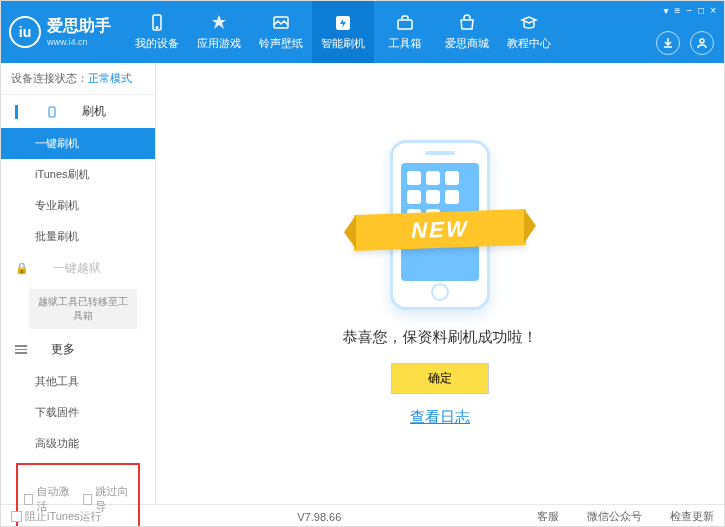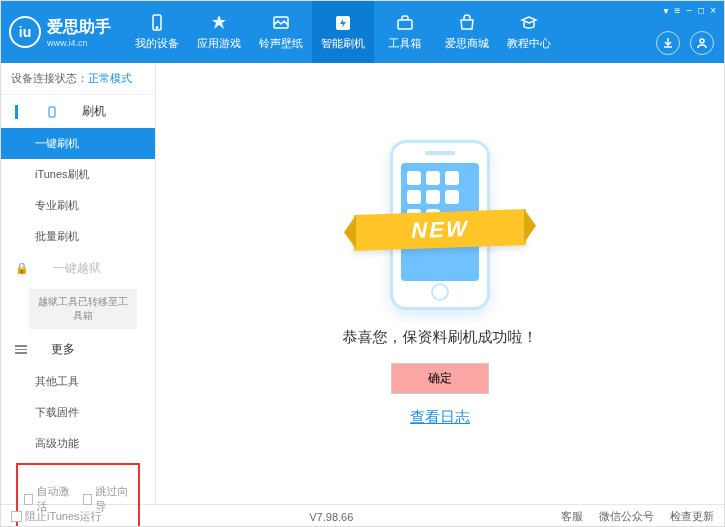--- a/index.html
+++ b/index.html
@@ -1,18 +1,18 @@
 <!DOCTYPE html>
 <html><head>
 <meta charset="utf-8">
 <style>
 *{margin:0;padding:0;box-sizing:border-box;font-family:"Microsoft YaHei","PingFang SC",sans-serif}
 body{background:#fff;width:725px;height:527px;overflow:hidden;border:1px solid #ddd}
 .header{background:#1b8fe6;height:62px;display:flex;align-items:center;padding:0 8px;color:#fff;position:relative}
-.logo-area{display:flex;align-items:flex-end;margin-right:15px}
+.logo-area{display:flex;align-items:flex-start;margin-right:15px}
 .logo-icon{width:32px;height:32px;border:2px solid #fff;border-radius:50%;display:flex;align-items:center;justify-content:center;font-size:14px;font-weight:bold;margin-right:6px}
 .logo-text{font-size:16px;font-weight:bold}
 .logo-sub{font-size:9px;opacity:.8}
 .nav{display:flex;align-items:center;height:100%}
 .nav-item{display:flex;flex-direction:column;align-items:center;justify-content:center;width:62px;height:100%;font-size:11px;cursor:pointer}
 .nav-item.active{background:#0d7cd4}
 .nav-icon{width:20px;height:20px;margin-bottom:3px;display:flex;align-items:center;justify-content:center}
 .header-right{position:absolute;right:8px;top:4px;display:flex;gap:6px;font-size:10px}
 .header-btns{position:absolute;right:10px;bottom:8px;display:flex;gap:10px}
 .circle-btn{width:24px;height:24px;border:1.5px solid rgba(255,255,255,.7);border-radius:50%;display:flex;align-items:center;justify-content:center}
@@ -38,25 +38,25 @@
 .phone::before{content:"";position:absolute;top:8px;left:50%;transform:translateX(-50%);width:30px;height:4px;background:#c7e5ff;border-radius:3px}
 .phone::after{content:"";position:absolute;bottom:6px;left:50%;transform:translateX(-50%);width:14px;height:14px;border:2px solid #c7e5ff;border-radius:50%}
 .screen{position:absolute;top:20px;left:8px;right:8px;bottom:26px;background:#6fc1ff;border-radius:4px}
 .app-grid{position:absolute;top:8px;left:6px;right:6px;display:flex;flex-wrap:wrap;gap:5px}
 .app{width:14px;height:14px;background:#fff;border-radius:3px}
 .ribbon{position:absolute;left:-36px;right:-36px;top:72px;background:#ffc529;color:#fff;font-weight:900;font-size:22px;text-align:center;padding:5px 0;letter-spacing:2px;font-style:italic;transform:skewY(-2deg);box-shadow:0 3px 6px rgba(0,0,0,.12)}
 .ribbon::before,.ribbon::after{content:"";position:absolute;top:0;width:0;height:0;border-top:17px solid transparent;border-bottom:17px solid transparent}
 .ribbon::before{left:-10px;border-right:12px solid #e0a810}
 .ribbon::after{right:-10px;border-left:12px solid #e0a810}
 .success-msg{font-size:15px;color:#333;margin-bottom:16px}
-.ok-btn{border:1px solid #ccc;background:#fca5a5;padding:6px 36px;font-size:12px;cursor:pointer;margin-bottom:14px}
+.ok-btn{border:1px solid #ccc;background:#fde047;padding:6px 36px;font-size:12px;cursor:pointer;margin-bottom:14px}
 .log-link{color:#1b8fe6;font-size:15px;text-decoration:underline;cursor:pointer}
 .footer{height:24px;border-top:1px solid #e6e6e6;display:flex;align-items:center;padding:0 10px;font-size:11px;color:#666;justify-content:space-between}
 .footer-left{display:flex;align-items:center;gap:4px}
-.footer-right{display:flex;gap:16px}
+.footer-right{display:flex;gap:28px}
 .hamburger{display:flex;flex-direction:column;gap:2px}
 .hamburger span{width:12px;height:1.5px;background:#888}
 svg{display:block}
 </style>
 </head>
 <body>
 
 <div class="header">
   <div class="logo-area">
     <div class="logo-icon">iu</div>

